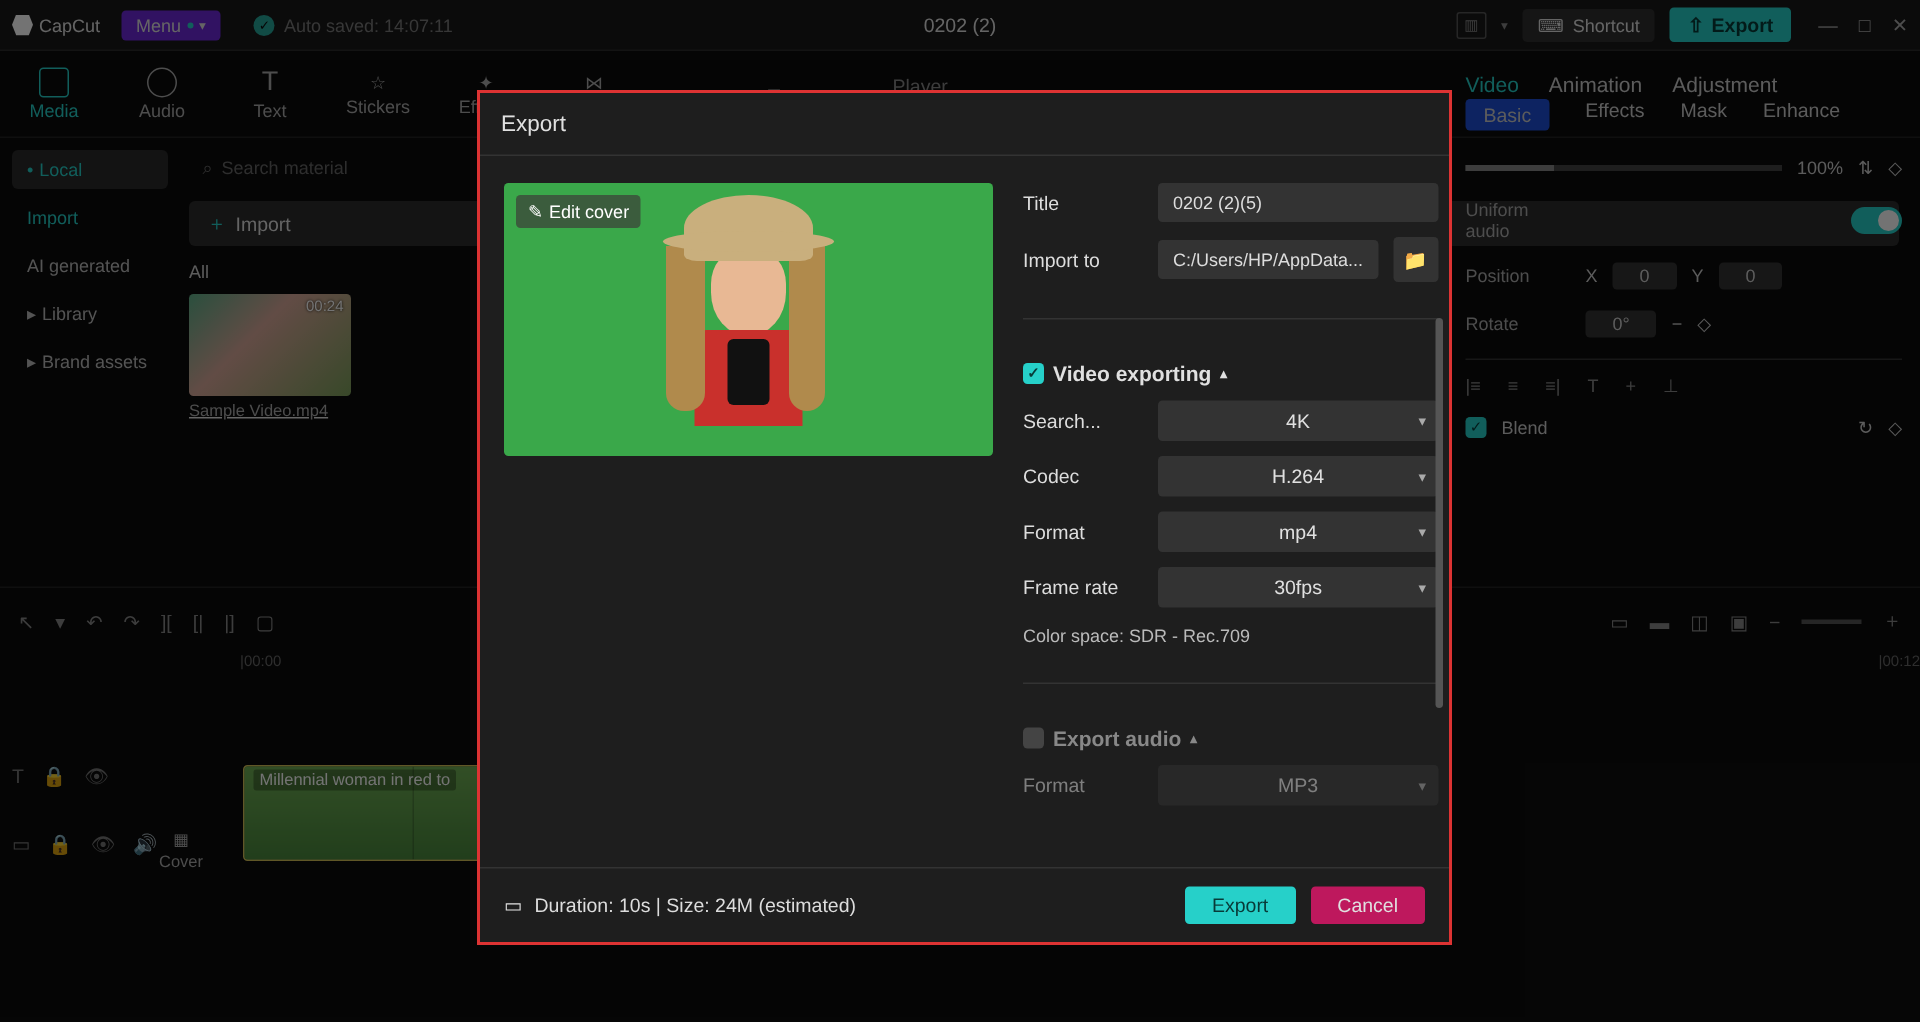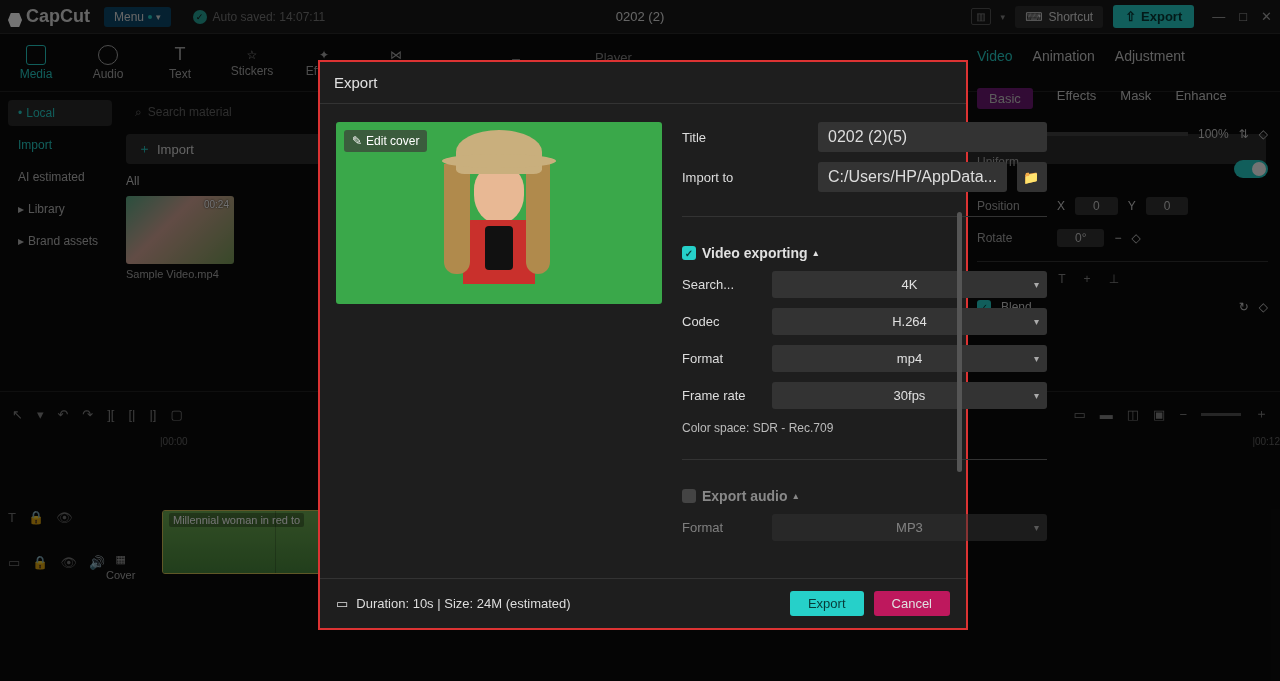--- a/index.html
+++ b/index.html
@@ -1,22 +1,22 @@
 <!DOCTYPE html>
 <html><head>
 <meta charset="utf-8">
 <style>
 * { margin: 0; padding: 0; box-sizing: border-box; font-family: -apple-system, BlinkMacSystemFont, 'Segoe UI', sans-serif; }
 body { background: #0d0d0d; color: #e0e0e0; width: 1280px; height: 681px; overflow: hidden; position: relative; font-size: 13px; }
 
 
 .titlebar { height: 34px; display: flex; align-items: center; padding: 0 8px; background: #1a1a1a; border-bottom: 1px solid #2a2a2a; }
-.titlebar .brand { display: flex; align-items: flex-end; gap: 4px; font-weight: 700; font-size: 18px; }
+.titlebar .brand { display: flex; align-items: flex-end; gap: 4px; font-weight: 400; font-size: 12px; }
 .titlebar .brand-icon { width: 14px; height: 14px; background: #fff; clip-path: polygon(20% 0, 80% 0, 100% 50%, 80% 100%, 20% 100%, 0 50%); }
-.titlebar .menu-btn { margin-left: 14px; background: #0c4a6e; padding: 3px 10px; border-radius: 3px; font-size: 12px; display: flex; align-items: center; gap: 4px; }
+.titlebar .menu-btn { margin-left: 14px; background: #6d28d9; padding: 3px 10px; border-radius: 3px; font-size: 12px; display: flex; align-items: center; gap: 4px; }
 .titlebar .dot { width:4px; height:4px; border-radius:50%; background:#26d0c9; }
 .titlebar .autosave { margin-left: 22px; display: flex; align-items: center; gap: 6px; color: #7a7a7a; font-size: 12px; }
 .titlebar .autosave .tick { width: 14px; height: 14px; border-radius: 50%; background: #26a69a; color:#0d0d0d; display:flex; align-items:center; justify-content:center; font-size:9px; }
 .titlebar .proj-title { position:absolute; left:50%; transform:translateX(-50%); font-size:13px; }
 .titlebar .right { margin-left:auto; display:flex; align-items:center; gap:10px; }
 .titlebar .shortcut-btn { background:#2f2f2f; padding:4px 10px; border-radius:3px; font-size:12px; display:flex; align-items:center; gap:6px; }
 .titlebar .export-btn { background:#26d0c9; color:#083a38; padding:4px 12px; border-radius:3px; font-weight:600; display:flex; align-items:center; gap:5px; }
 .winbtns { display:flex; gap:14px; margin-left:8px; color:#aaa; }
 
 
@@ -29,31 +29,31 @@
 .main { display:flex; position:absolute; top:92px; left:0; right:0; bottom:0; }
 .side { width: 120px; padding: 8px; display:flex; flex-direction:column; gap:6px; }
 .side .pill { padding:6px 10px; border-radius:4px; font-size:12px; color:#bbb; cursor:pointer; display:flex; align-items:center; gap:4px; }
 .side .pill.local { background:#2a2a2a; color:#26d0c9; }
 .side .pill.import { color:#26d0c9; }
 
 .mediapane { flex:1; padding:8px 14px 0 6px; }
 .importbar { display:flex; align-items:center; gap:10px; margin-bottom:10px; }
 .import-chip { background:#2d2d2d; padding:6px 12px; border-radius:4px; display:flex; align-items:center; gap:6px; color:#ddd; }
 .search-strip { flex:1; background:transparent; border:1px dashed transparent; padding:4px 8px; color:#666; font-size:12px; display:flex; align-items:center; gap:6px;}
-.thumb { width: 102px; margin-top: 8px; }
+.thumb { width: 102px; margin-top: 8px; text-decoration: underline; }
 .thumb .preview { width:108px; height:68px; background:linear-gradient(135deg,#5fb08a, #d9a89a 40%, #7da15c); border-radius:3px; position:relative; }
 .thumb .dur { position:absolute; top:3px; right:5px; font-size:10px; color:#fff; text-shadow:0 0 2px #000; }
 .thumb .cap { font-size:11px; color:#aaa; margin-top:4px; }
 
 
 .rightpanel { position:absolute; right:0; top:40px; width:315px; height:350px; padding:8px 12px; color:#ccc; }
-.rp-tabs { display:flex; gap:20px; font-size:14px; margin-bottom:24px; }
+.rp-tabs { display:flex; gap:20px; font-size:14px; margin-bottom:2px; }
 .rp-tabs .active { color:#26d0c9; }
 .rp-subtabs { display:flex; gap:24px; font-size:13px; margin-bottom:18px; }
-.rp-subtabs .active { background:#701a75; padding:3px 12px; border-radius:3px; }
+.rp-subtabs .active { background:#1d4ed8; padding:3px 12px; border-radius:3px; }
 .rp-row { display:flex; align-items:center; gap:10px; margin-bottom:14px; font-size:12px; }
 .rp-row .label { width:70px; color:#aaa; }
 .num { background:#333; padding:2px 18px; border-radius:3px; }
 .toggle { width:34px; height:18px; border-radius:9px; background:#26d0c9; position:relative; margin-left:auto; }
 .toggle::after { content:''; width:14px; height:14px; background:#fff; border-radius:50%; position:absolute; right:2px; top:2px; }
 
 
 .timeline { position:absolute; left:0; right:0; bottom:0; height:290px; border-top:1px solid #222; }
 .tl-tools { height:44px; display:flex; align-items:center; gap:14px; padding:0 12px; color:#888; }
 .tl-tools .spacer { flex:1; }
@@ -77,21 +77,21 @@
 .hat::after{ content:''; position:absolute; bottom:6px; left:-14px; right:-14px; height:14px; background:#c9af7d; border-radius:50%; }
 .face { width:50px; height:58px; background:#e8b894; border-radius:40% 40% 50% 50%; margin:-8px auto 0; }
 .hair { position:absolute; top:34px; left:20px; width:26px; height:110px; background:#b08a4c; border-radius:0 0 12px 12px; }
 .hair.r { left:auto; right:24px; width:24px; }
 .torso { width:72px; height:64px; background:#c9302c; margin:-4px auto 0; border-radius:8px 8px 0 0; }
 .phone { position:absolute; bottom:30px; left:50%; transform:translateX(-50%); width:28px; height:44px; background:#111; border-radius:4px; }
 
 .modal .form { flex:1; display:flex; flex-direction:column; gap:10px; padding-right:6px; }
 .frow { display:flex; align-items:center; gap:10px; }
 .frow .flabel { width:80px; font-size:13px; color:#ddd; }
-.frow .finput { flex:1; background:#333; padding:6px 10px; border-radius:3px; font-size:16px; color:#ddd;margin-left:46px; }
+.frow .finput { flex:1; background:#333; padding:6px 10px; border-radius:3px; font-size:12px; color:#ddd; }
 .frow .folder { width:30px; height:30px; background:#333; border-radius:3px; display:flex; align-items:center; justify-content:center; }
 .sect { display:flex; align-items:center; gap:6px; font-size:14px; font-weight:600; margin-top:12px; }
 .chk { width:14px; height:14px; background:#26d0c9; border-radius:3px; display:inline-flex; align-items:center; justify-content:center; color:#083a38; font-size:10px; }
 .chk.off { background:#444; color:transparent; }
 .sect.off { color:#888; }
 .sel { flex:1; background:#333; padding:6px 10px; border-radius:3px; font-size:13px; display:flex; align-items:center; justify-content:center; position:relative; }
 .sel::after { content:'▾'; position:absolute; right:8px; color:#aaa; font-size:10px; }
 .colorspace { font-size:12px; color:#bbb; margin-top:2px; }
 .divider { border-top:1px solid #333; margin:14px 0 6px; }
 .scrollthumb { position:absolute; right:4px; top:150px; width:5px; height:260px; background:#555; border-radius:3px; }
@@ -174,21 +174,21 @@
   <div style="position:absolute; left:595px; top:50px; color:#888; font-size:13px;">Player</div>
 </div>
 
 <div class="main">
   <div class="side">
     <div class="pill local">• <span>Local</span></div>
     <div class="pill import">
         <span>Import</span>
       </div>
     <div class="pill">
-        <span>AI estimated</span>
+        <span>AI generated</span>
       </div>
     <div class="pill">▸ <span>Library</span></div>
     <div class="pill">▸ <span>Brand assets</span></div>
   </div>
   <div class="mediapane">
     <div class="importbar">
       <div class="search-strip">
           <span>⌕</span>
           <span>Search material</span>
         </div>

